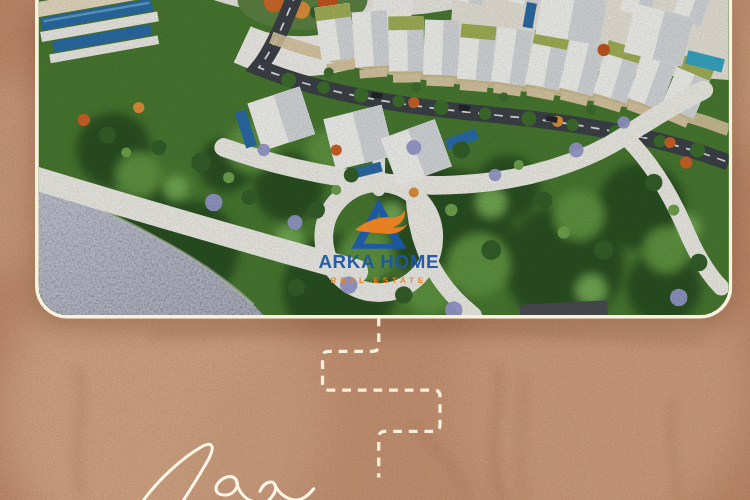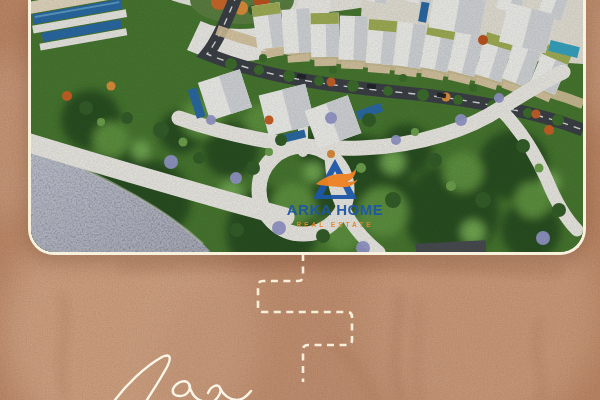--- a/index.html
+++ b/index.html
@@ -5,21 +5,21 @@
   html,body{margin:0;padding:0;background:#c78e6c;}
   .stage{position:relative;width:600px;height:400px;overflow:hidden;
          font-family:"Liberation Sans",sans-serif;}
   .bg-svg{position:absolute;left:0;top:0;}
   .card{position:absolute;left:28px;top:0;width:552px;height:252px;
         border:3px solid #f8f1de;border-top:none;
         border-radius:0 0 26px 26px;overflow:hidden;
         box-shadow:0 8px 20px rgba(92,50,28,.30);background:#497a31;}
   .card svg{display:block;}
   .overlay{position:absolute;left:0;top:0;pointer-events:none;}
-  .logo{position:absolute;left:253px;top:157px;width:100px;text-align:center;opacity:.95;margin-left:32px;}
+  .logo{position:absolute;left:253px;top:157px;width:100px;text-align:center;opacity:.95;}
   .logo-icon{display:block;margin:0 auto;}
   .brand{font-weight:bold;font-size:15px;letter-spacing:.5px;color:#1d57a8;
          line-height:15px;margin-top:1px;white-space:nowrap;}
   .tagline{font-size:6.5px;letter-spacing:3px;color:#ef8122;font-weight:bold;
            margin-top:4px;white-space:nowrap;}
   
   .hb{fill:#f4f4f1}.hs{fill:#d7dadd}.hg{fill:#a3b257}.ht{fill:#d8c7a2}
   .pool{fill:#2b6ca8}.walk{fill:#efeee8}
 </style>
 </head>

